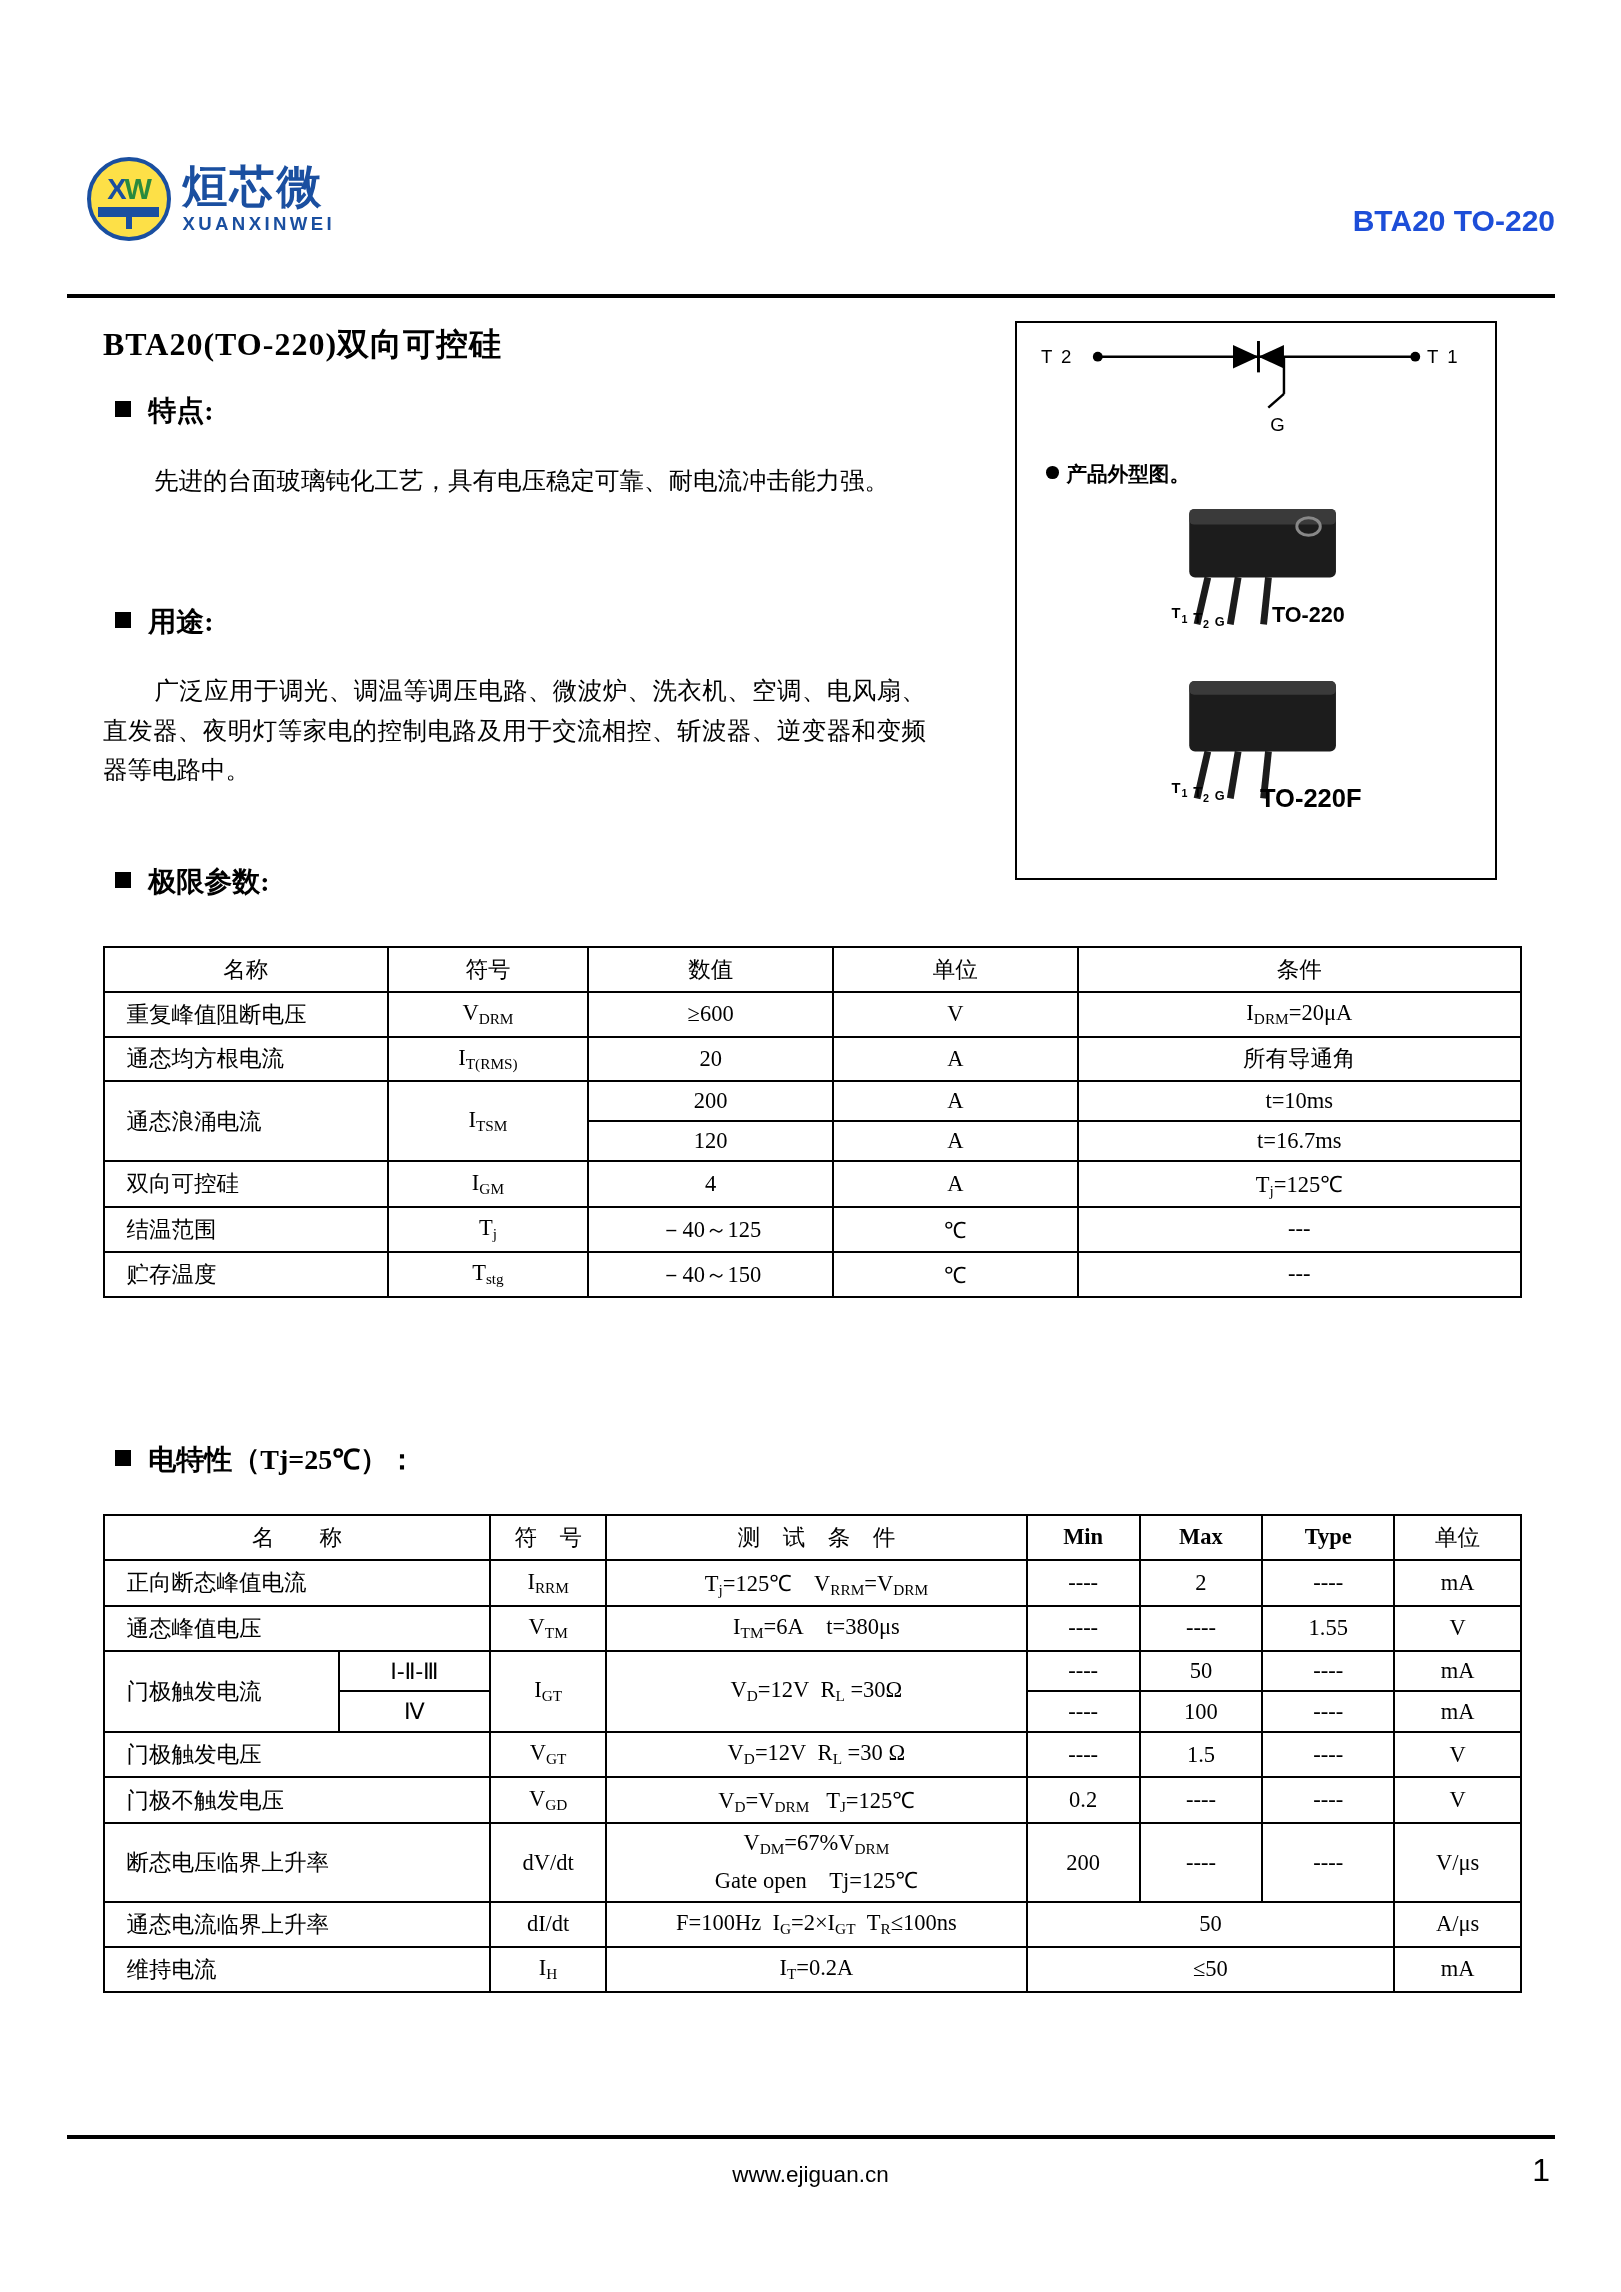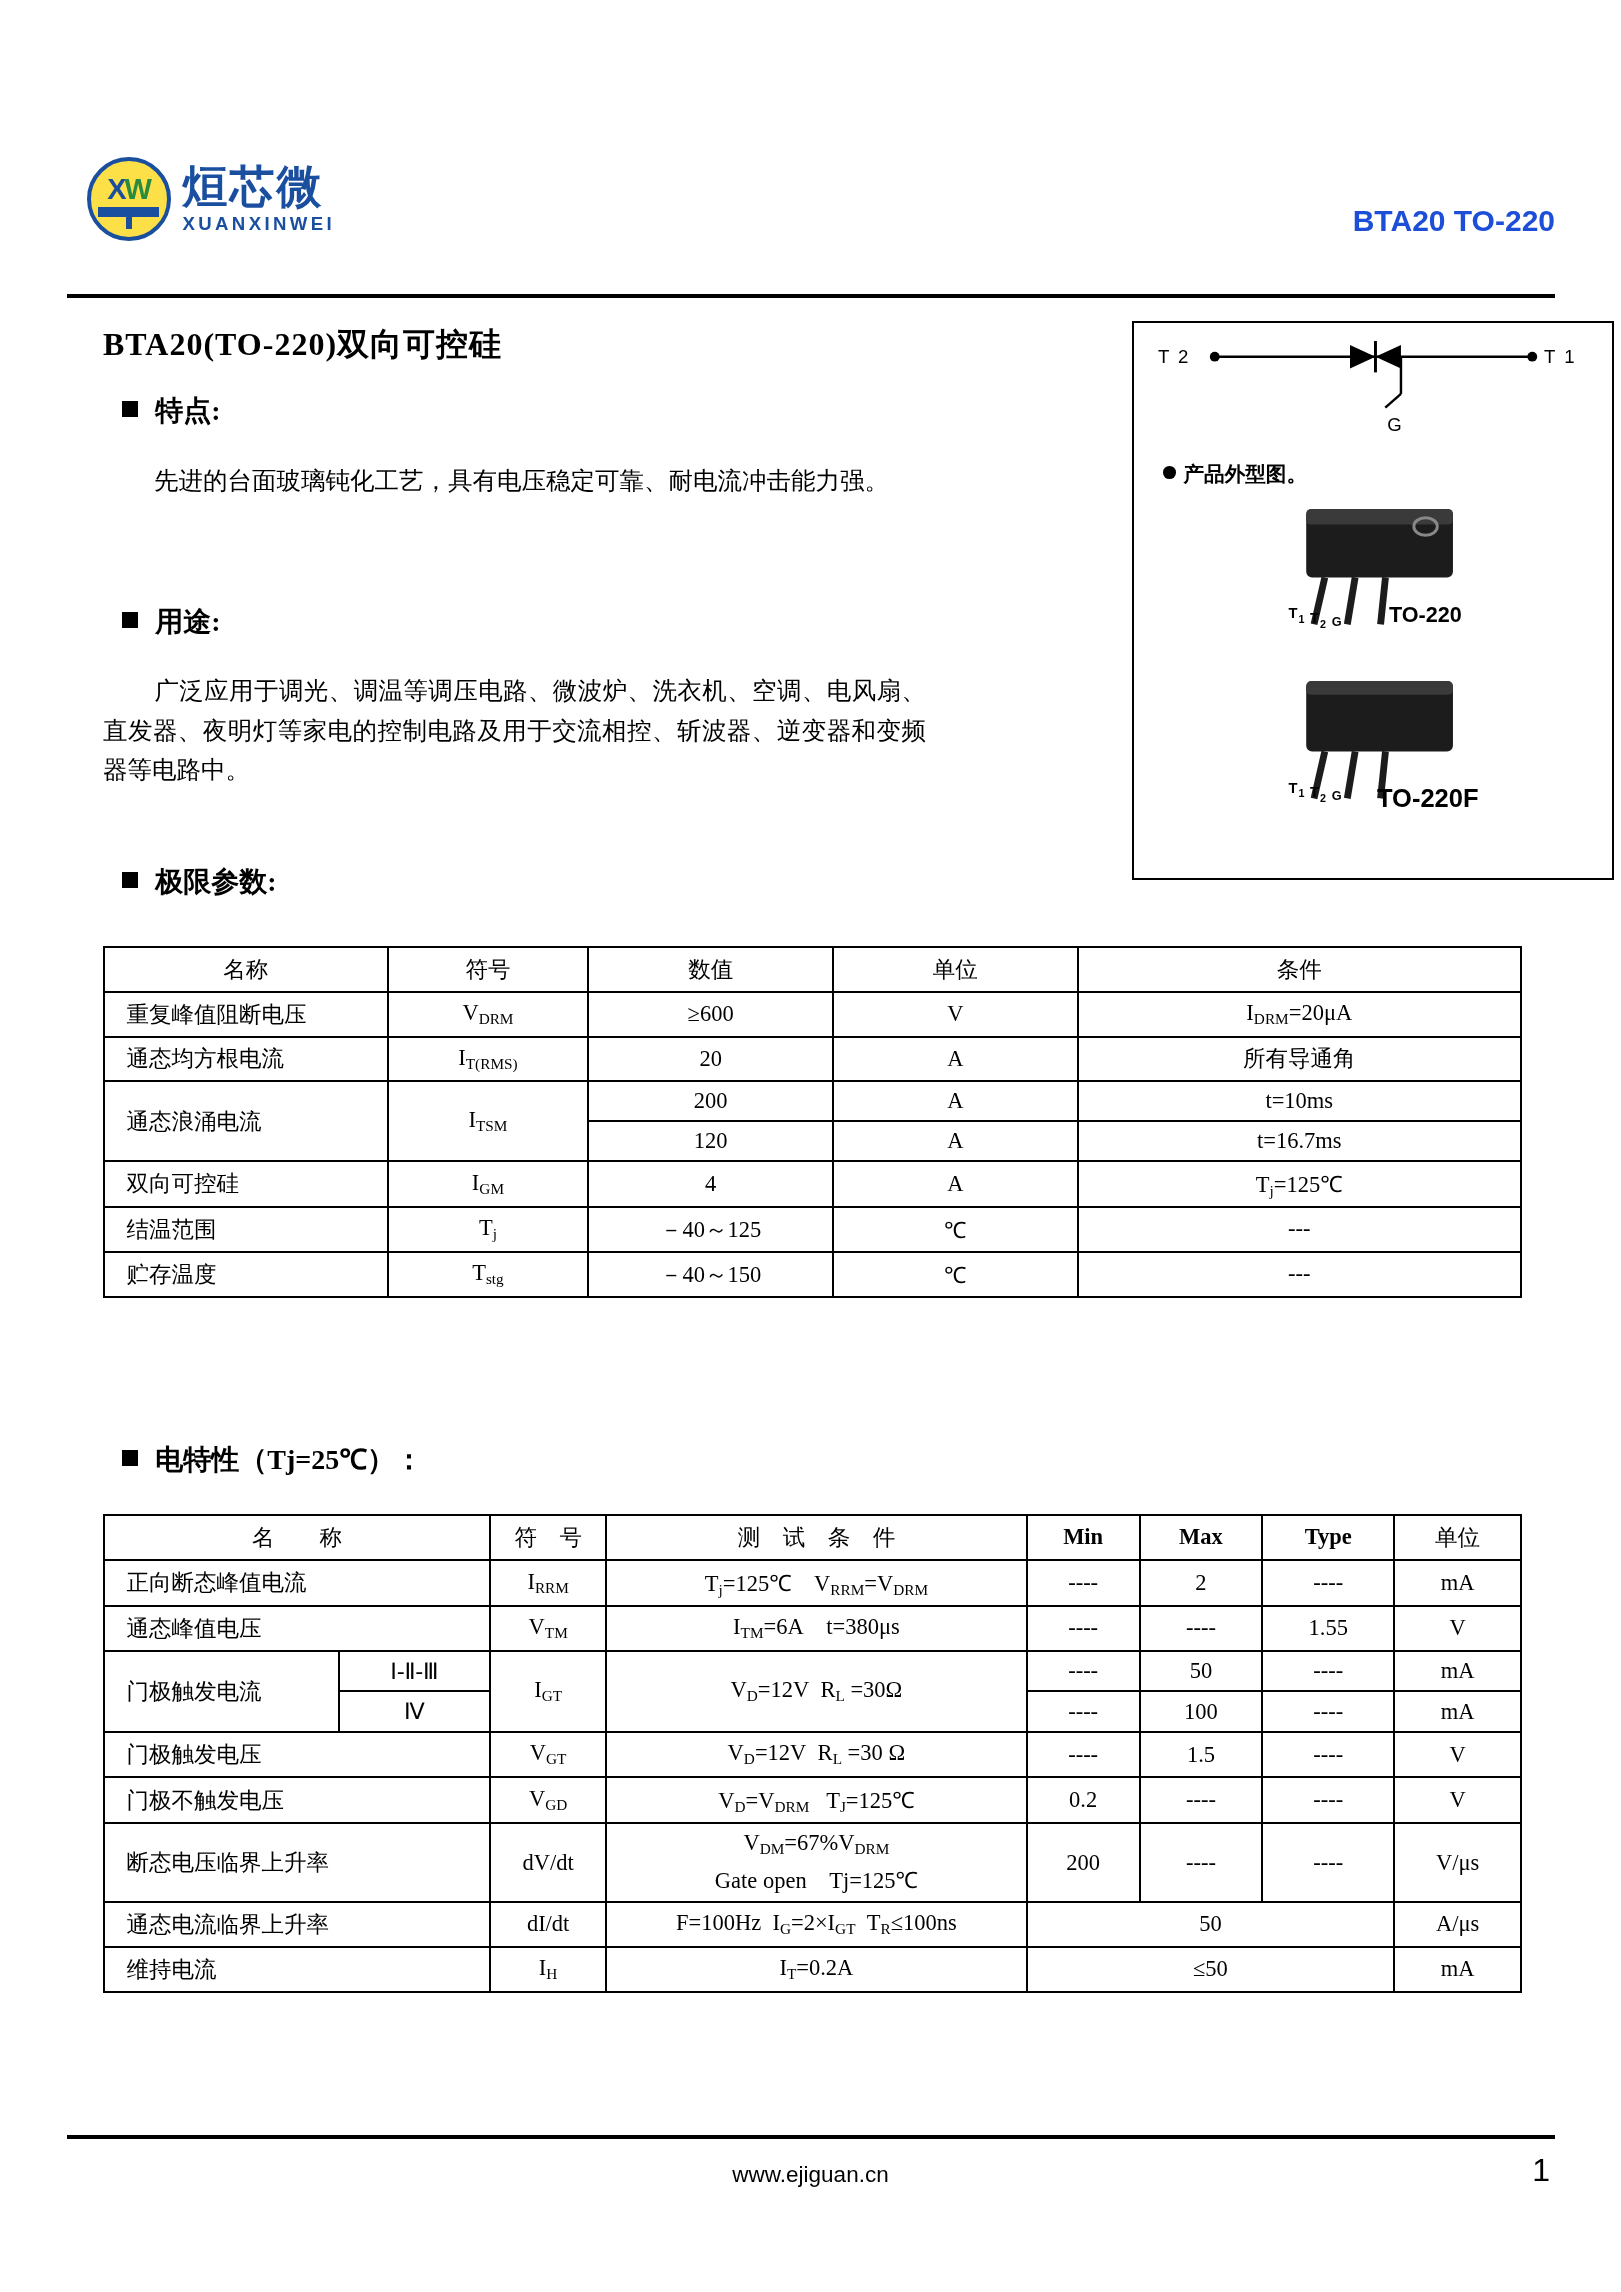--- a/index.html
+++ b/index.html
@@ -117,21 +117,21 @@
   .doc-title {
     position: absolute;
     left: 103px;
     top: 323px;
     font-size: 32px;
     font-weight: bold;
     letter-spacing: 1px;
   }
   .sec {
     position: absolute;
-    left: 122px;
+    left: 115px;
     font-size: 28px;
     font-weight: bold;
   }
   .sec .bullet {
     display: inline-block;
     width: 15.7px;
     height: 15.7px;
     background: #000;
     margin-right: 17.6px;
     vertical-align: 2.9px;
@@ -141,21 +141,21 @@
     left: 103px;
     width: 823px;
     font-size: 24.5px;
     line-height: 1.62;
     text-align: justify;
   }
   .para .ind { display:inline-block; width: 51px; }
   
   .figbox {
     position: absolute;
-    left: 1132px;
+    left: 1015px;
     top: 321px;
     width: 482px;
     height: 559px;
     border: 2.9px solid #000;
     box-sizing: border-box;
     background: #fff;
   }
   .sym-svg { position:absolute; left: 19.6px; top: 13.7px; }
   .fig-cap {
     position: absolute;

